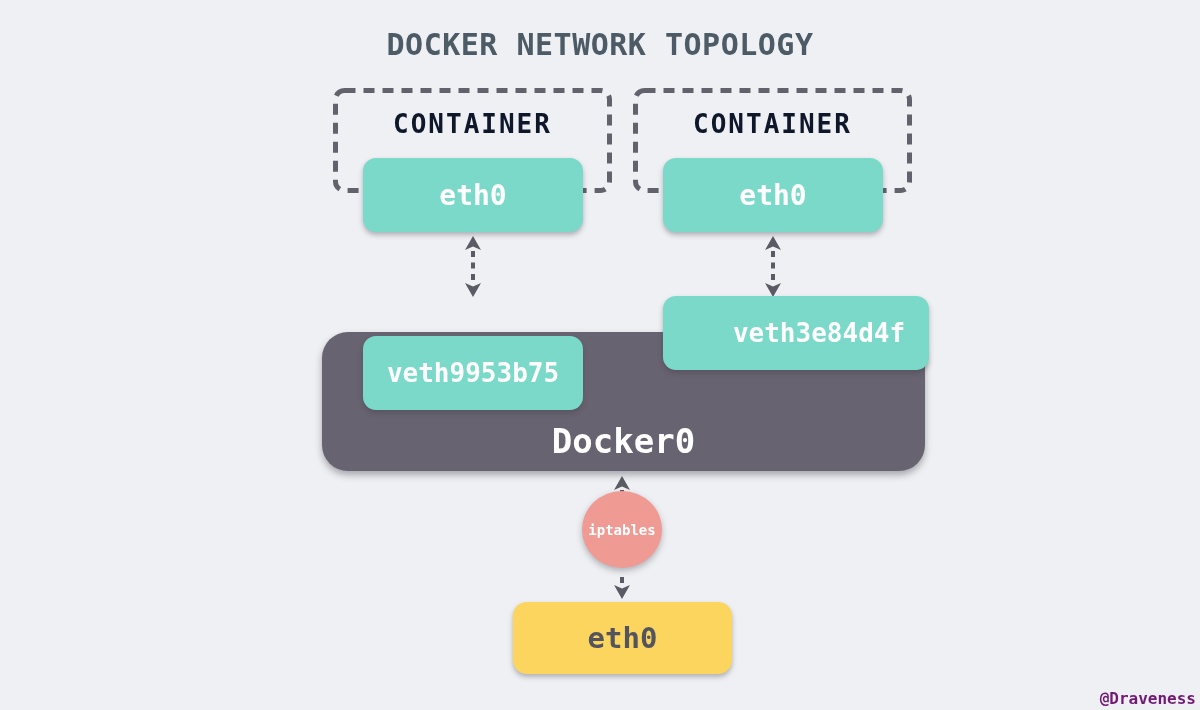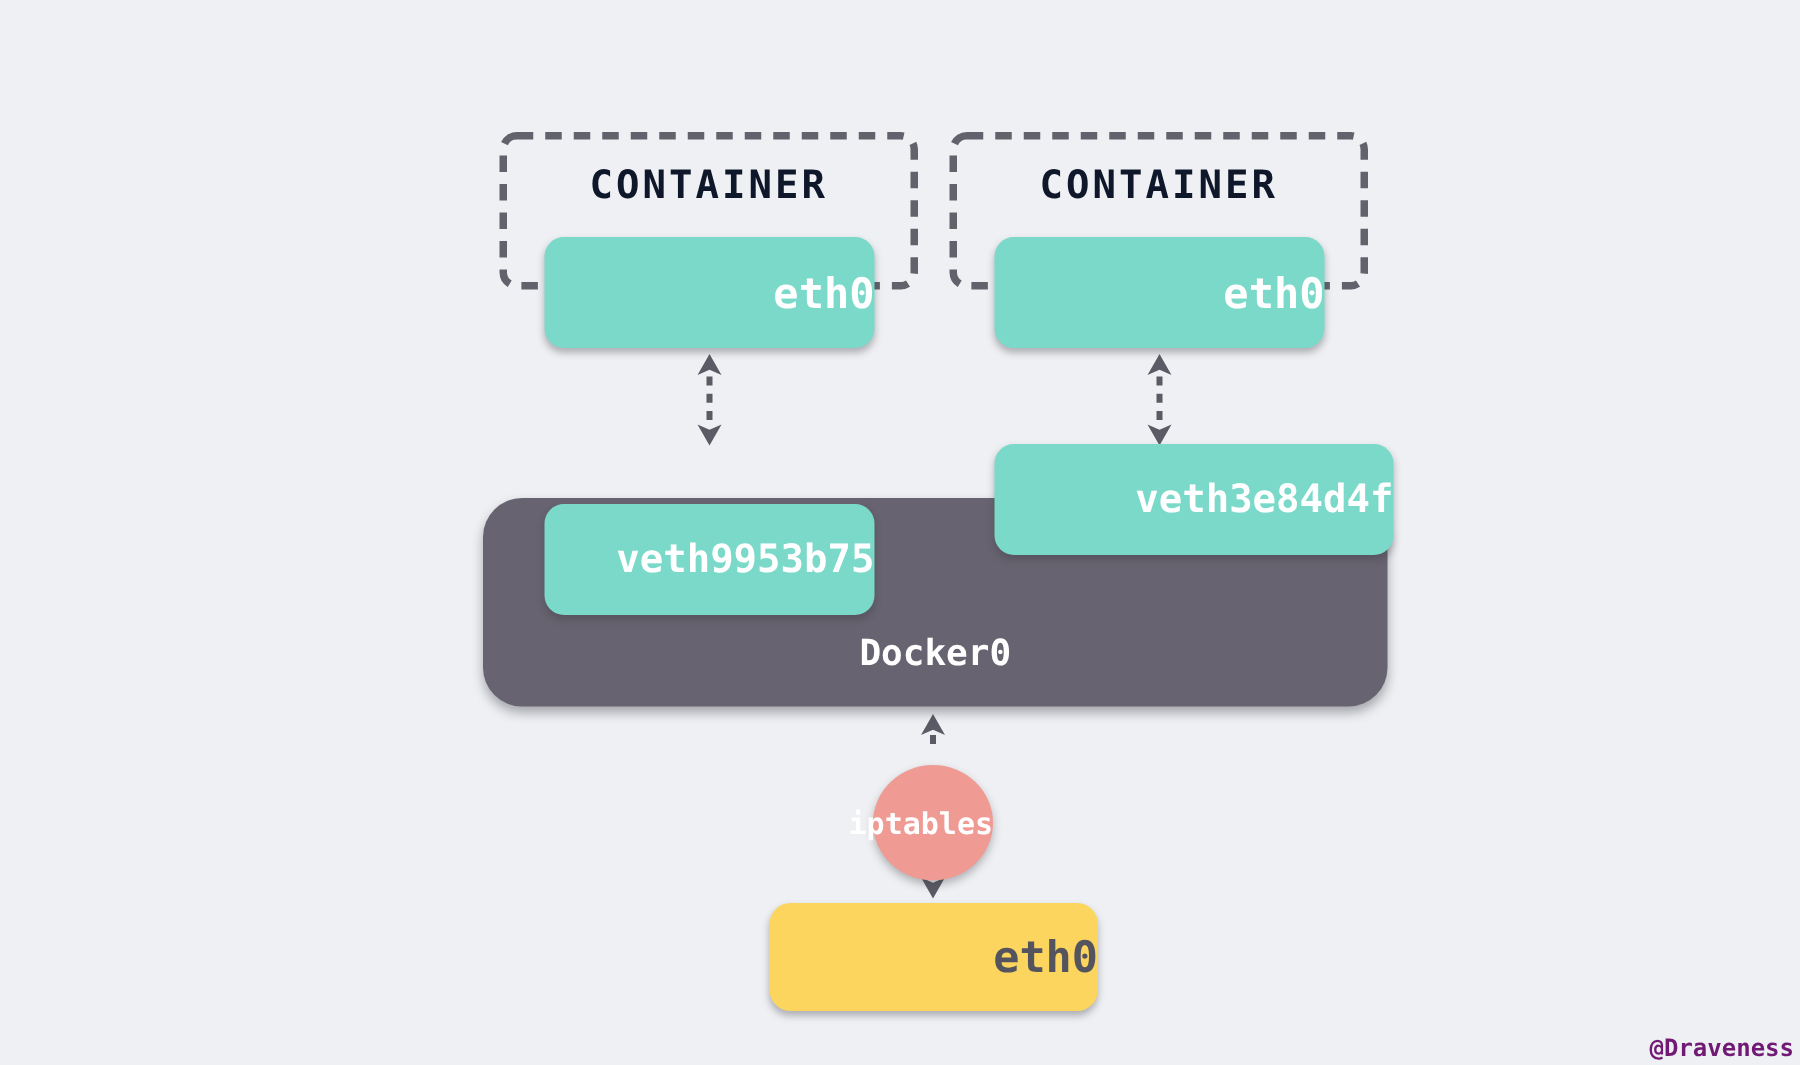--- a/index.html
+++ b/index.html
@@ -12,58 +12,59 @@
   .title {
     top:27px; left:0; width:1200px; text-align:center;
     font-size:30px; font-weight:bold; letter-spacing:0.5px; color:#4d5b66;
   }
   .svg-layer { top:0; left:0; z-index:1; }
   .container-label {
     top:109px; width:279px; text-align:center; z-index:2;
     font-size:26px; font-weight:600; letter-spacing:2px; color:#0f172a;
   }
   .node {
-    display:flex; align-items:center; justify-content:flex-end;
+    display:flex; align-items:center; justify-content:center;
   }
   .teal-box {
     width:220px; height:74px; background:#7ad9c8; border-radius:13px;
     color:#ffffff; font-size:28px; font-weight:600; z-index:3;
     box-shadow:0 3px 5px rgba(60,60,70,0.35);
   }
   .veth-box { font-size:26px; }
   .bridge {
     left:322px; top:332px; width:603px; height:139px;
     background:#676370; border-radius:26px; z-index:2;
     box-shadow:0 4px 7px rgba(60,60,70,0.4);
   }
   .bridge-label {
     position:absolute; top:57px; left:0; width:100%; text-align:center;
-    color:#ffffff; font-size:24px; font-weight:600;margin-top:32px;
+    color:#ffffff; font-size:34px; font-weight:600;margin-top:32px;
   }
   .firewall-circle {
-    left:582px; top:510px; width:80px; height:77px;
+    left:582px; top:491px; width:80px; height:77px;
     background:#f09a94; border-radius:50%; z-index:3;
-    color:#ffffff; font-size:20px; font-weight:bold;
+    color:#ffffff; font-size:14px; font-weight:bold;
     box-shadow:0 3px 6px rgba(60,60,70,0.35);
   }
   .host-box {
     left:513px; top:602px; width:219px; height:72px;
     background:#fcd55f; border-radius:14px; z-index:3;
     color:#54545e; font-size:29px; font-weight:600;
     box-shadow:0 3px 5px rgba(60,60,70,0.35);
   }
   .watermark {
     top:689px; right:4px; font-size:16px; font-weight:600; color:#701a75;
   }
 </style>
 </head>
 <body>
 
 <div class="canvas">
 
+  <div class="abs title">DOCKER NETWORK TOPOLOGY</div>
 
   <svg class="abs svg-layer" width="1200" height="710" viewBox="0 0 1200 710">
 
     <rect x="335.5" y="90.5" width="274" height="100" rx="9" fill="none" stroke="#62626d" stroke-width="5" stroke-dasharray="11 8"></rect>
     <rect x="635.5" y="90.5" width="274" height="100" rx="9" fill="none" stroke="#62626d" stroke-width="5" stroke-dasharray="11 8"></rect>
 
     <line x1="473" y1="251" x2="473" y2="284" stroke="#5b5b65" stroke-width="4" stroke-dasharray="6 5.5"></line>
     <path d="M473,236 L465,250 L473,246.5 L481,250 Z" fill="#5b5b65"></path>
     <path d="M473,297 L465,283 L473,286.5 L481,283 Z" fill="#5b5b65"></path>
 

